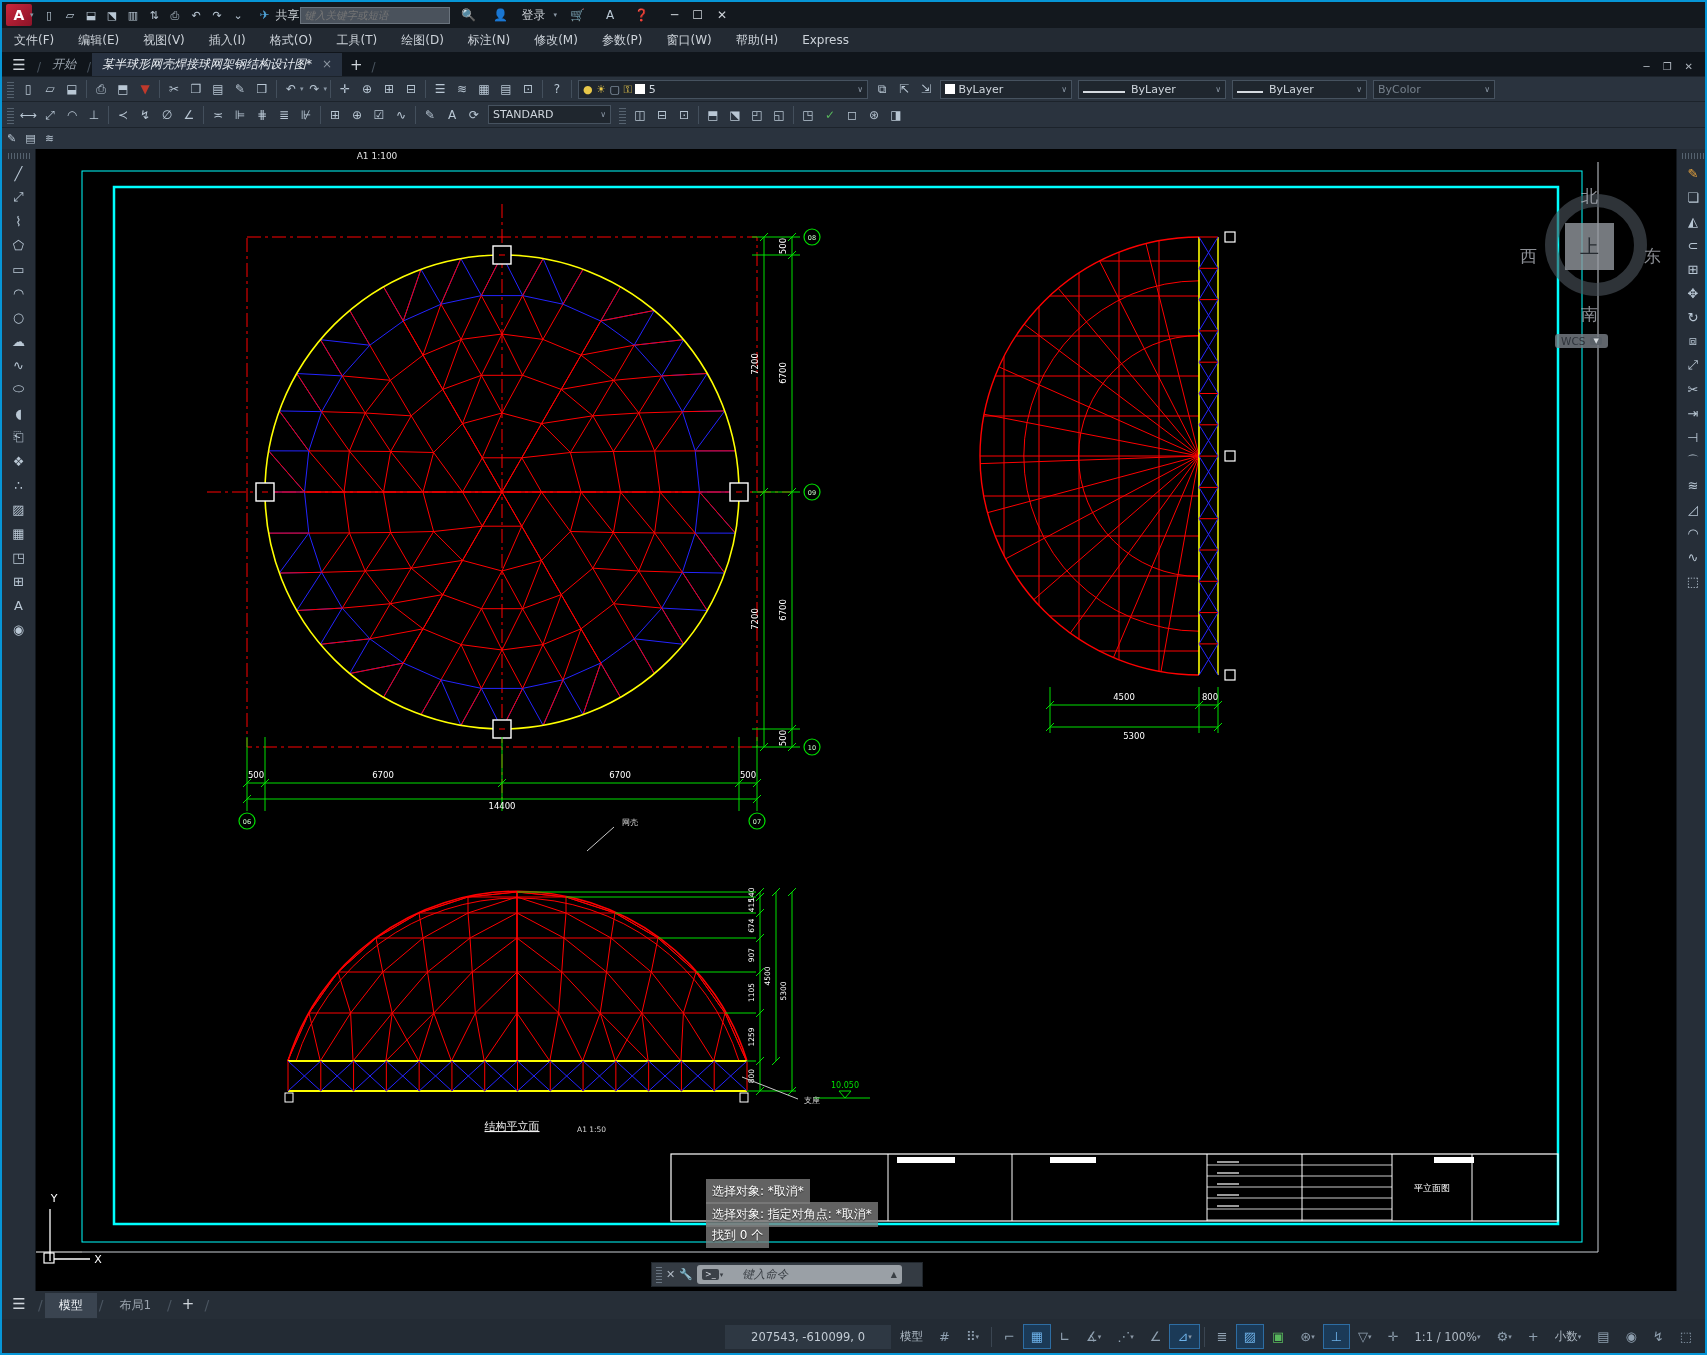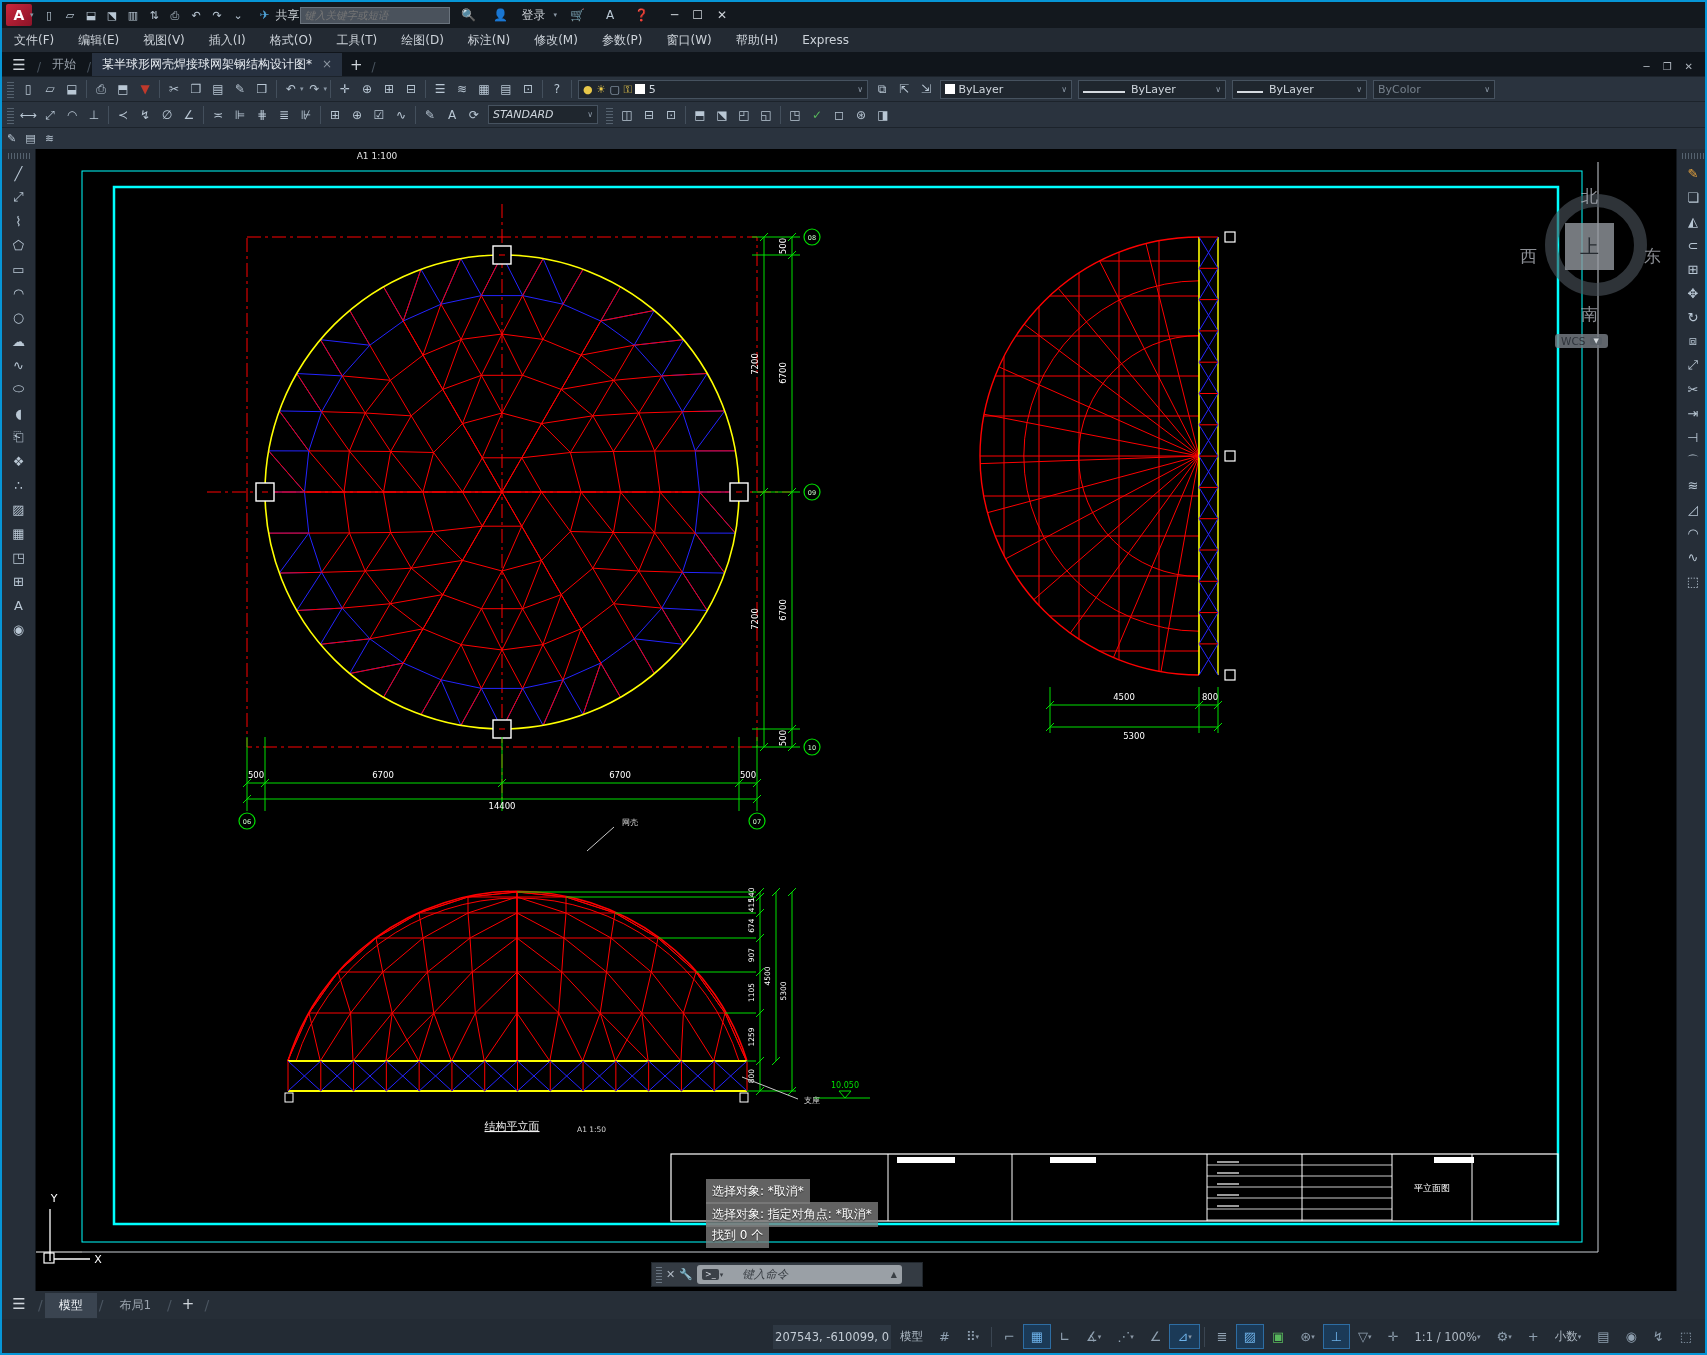--- a/index.html
+++ b/index.html
@@ -11,21 +11,21 @@
   .qat { display:flex; align-items:center; gap:2px; margin-left:6px; }
   .qat .ti { width:20px; }
   .title-center { flex:1; text-align:center; color:#d6dbe1; font-size:12.5px; white-space:nowrap; }
   .searchbox { width:150px; height:17px; background:#4a525c; border:1px solid #6a737d; color:#b9bfc6; font-style:italic; font-size:10.5px; padding:0 4px; }
   .trt { display:flex; align-items:center; gap:10px; margin:0 8px; }
   .winctl { display:flex; gap:14px; margin:0 10px; color:#cfd4da; font-size:12px; }
   .menubar { height:24px; background:#232a33; display:flex; align-items:center; color:#ccd2d9; font-size:12px; }
   .menubar .mi { padding:3px 12px; cursor:default; }
   .doctabs { height:24px; background:#10151b; display:flex; align-items:flex-end; color:#9aa3ad; font-size:12px; }
   .hamb { width:34px; text-align:center; color:#cfd5db; font-size:15px; padding-bottom:2px; }
-  .dtab { padding:3px 10px; white-space:nowrap; }
+  .dtab { padding:3px 10px; white-space:nowrap;font-style:italic; }
   .dtab.active { background:#273140; color:#e8edf2; }
   .slash { color:#49545f; padding:2px 1px; }
   .plus { color:#cfd5db; font-size:15px; padding:0 8px 2px; }
   .winctl2 { margin-left:auto; display:flex; gap:13px; color:#aeb5bd; font-size:10px; padding:0 12px 4px; }
   .tbrow { background:#2a333e; display:flex; align-items:center; border-top:1px solid #1c232b; }
   .tb1 { height:25px; } .tb2 { height:26px; } .tb3 { height:22px; justify-content:flex-start; }
   .ti { width:22px; height:19px; display:inline-flex; align-items:center; justify-content:center; font-size:12px; color:#b9c7d4; }
   .ti.sm { width:19px; font-size:11px; }
   .sep { width:1px; height:18px; background:#434f5c; margin:0 3px; }
   .grip { width:7px; height:18px; background:repeating-linear-gradient(0deg,#55626f 0 1px,transparent 1px 3px); margin:0 3px 0 5px; }
@@ -55,21 +55,21 @@
   .cring { position:absolute; width:102px; height:102px; border:13px solid rgba(75,82,90,.62); border-radius:50%; }
   .cdir { position:absolute; font-size:17px; }
   .cup { position:absolute; width:49px; height:47px; background:rgba(150,155,162,.78); color:#262b31; font-size:19px; display:flex; align-items:center; justify-content:center; }
   .wcspill { position:absolute; background:rgba(118,124,132,.82); color:#2e333a; font-size:10.5px; padding:1px 6px; border-radius:3px; display:flex; gap:5px; align-items:center; }
   .wcspill .wa { font-size:7px; background:rgba(90,96,104,.9); padding:0 3px; border-radius:2px; color:#d5dade; }
   .layouttabs { height:28px; background:#262e37; display:flex; align-items:center; color:#9aa3ad; font-size:12px; }
   .ltab { padding:4px 14px; }
   .ltab.active { background:#3a4450; color:#eef2f6; }
   .lslash { color:#4a5560; font-size:14px; padding:0 2px; }
   .statusbar { height:35px; background:#232b34; display:flex; align-items:center; font-size:11.5px; color:#aeb9c4; gap:2px; padding-right:6px; }
-  .coords { background:#2e3843; padding:5px 2px; color:#c3ccd5; }
+  .coords { background:#2e3843; padding:5px 26px; color:#c3ccd5; }
   .sbtn { padding:4px 7px; display:flex; align-items:center; gap:2px; }
   .sbtn .g { font-size:13px; color:#8fa0b0; }
   .sbtn.active { background:#1b3a57; outline:1px solid #2d6da3; }
   .sbtn.active .g { color:#6db1e8; }
   .sbtn .green { color:#58b85c; }
   .ssep { width:1px; height:20px; background:#3a4551; margin:0 3px; }
   .sp { flex:1; }
 </style>
 </head>
 <body>
@@ -219,21 +219,21 @@
     <span class="ti">⊮</span>
     <div class="sep"></div>
     <span class="ti">⊞</span>
     <span class="ti">⊕</span>
     <span class="ti">☑</span>
     <span class="ti">∿</span>
     <div class="sep"></div>
     <span class="ti">✎</span>
     <span class="ti">A</span>
     <span class="ti">⟳</span>
-    <div class="combo" style="width: 110px; font-style: italic;">
+    <div class="combo" style="width: 123px;">
       <span class="cv">STANDARD</span>
       <span class="ca">∨</span>
     </div>
     <div class="grip"></div>
     <span class="ti">◫</span>
     <span class="ti">⊟</span>
     <span class="ti">⊡</span>
     <div class="sep"></div>
     <span class="ti">⬒</span>
     <span class="ti">⬔</span>

